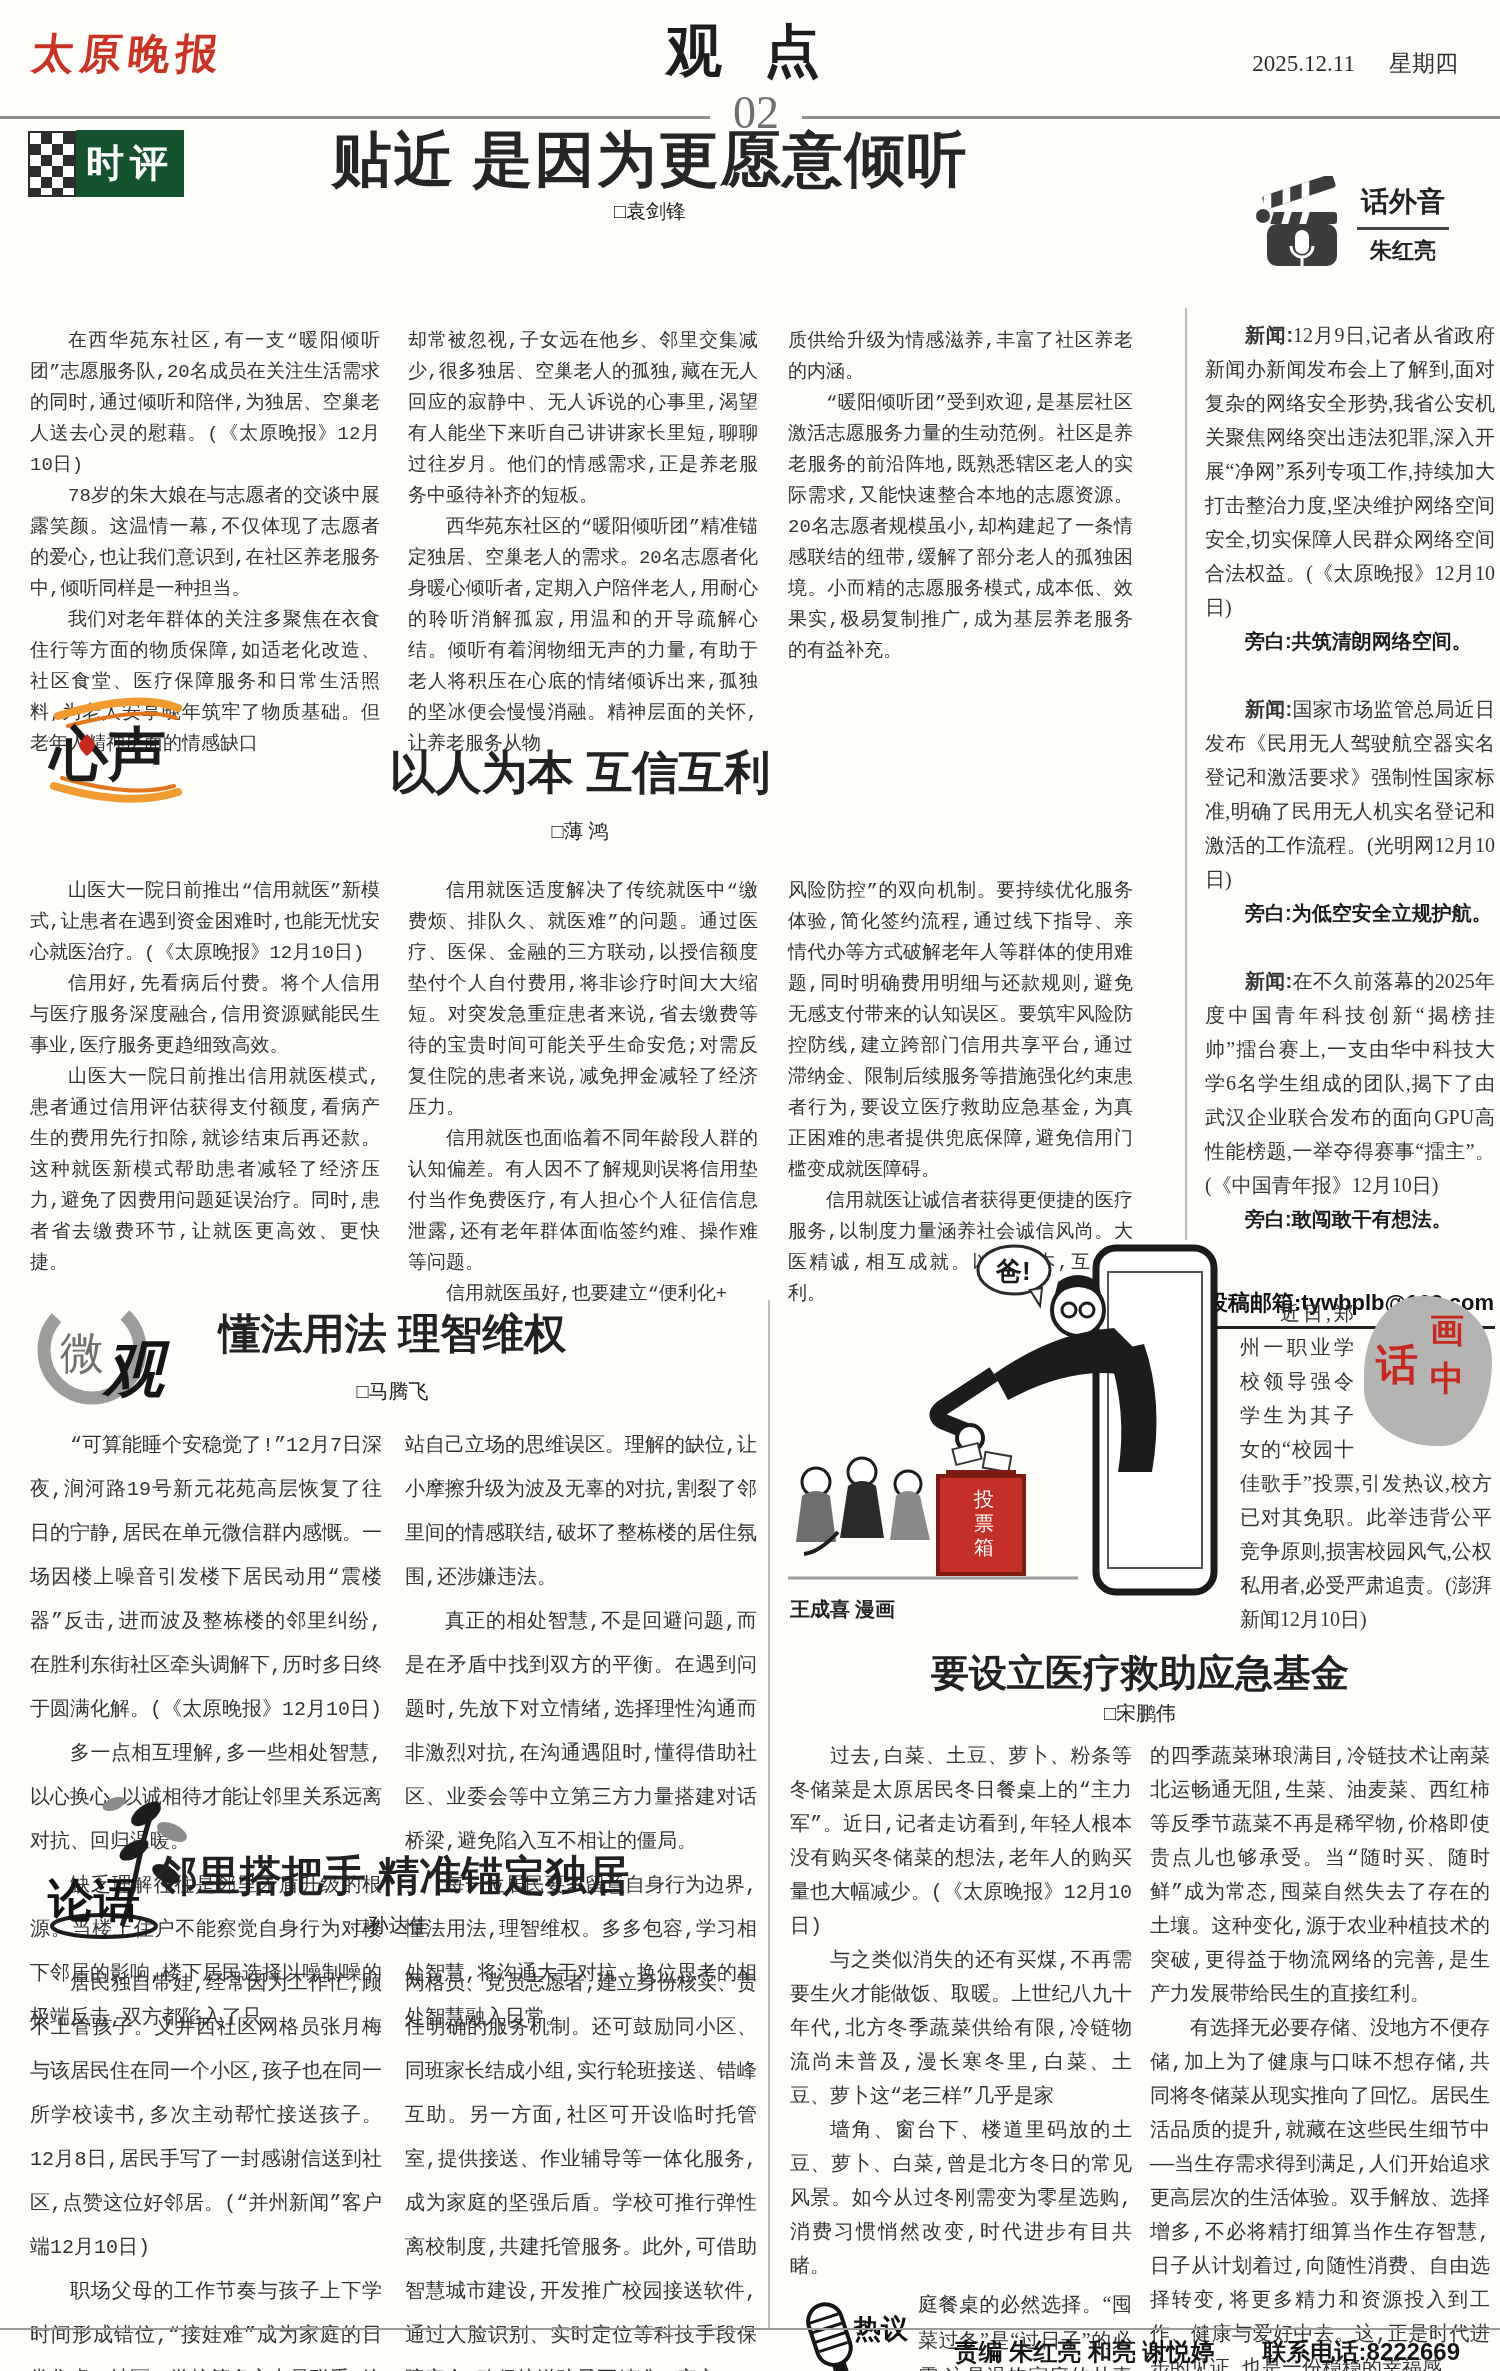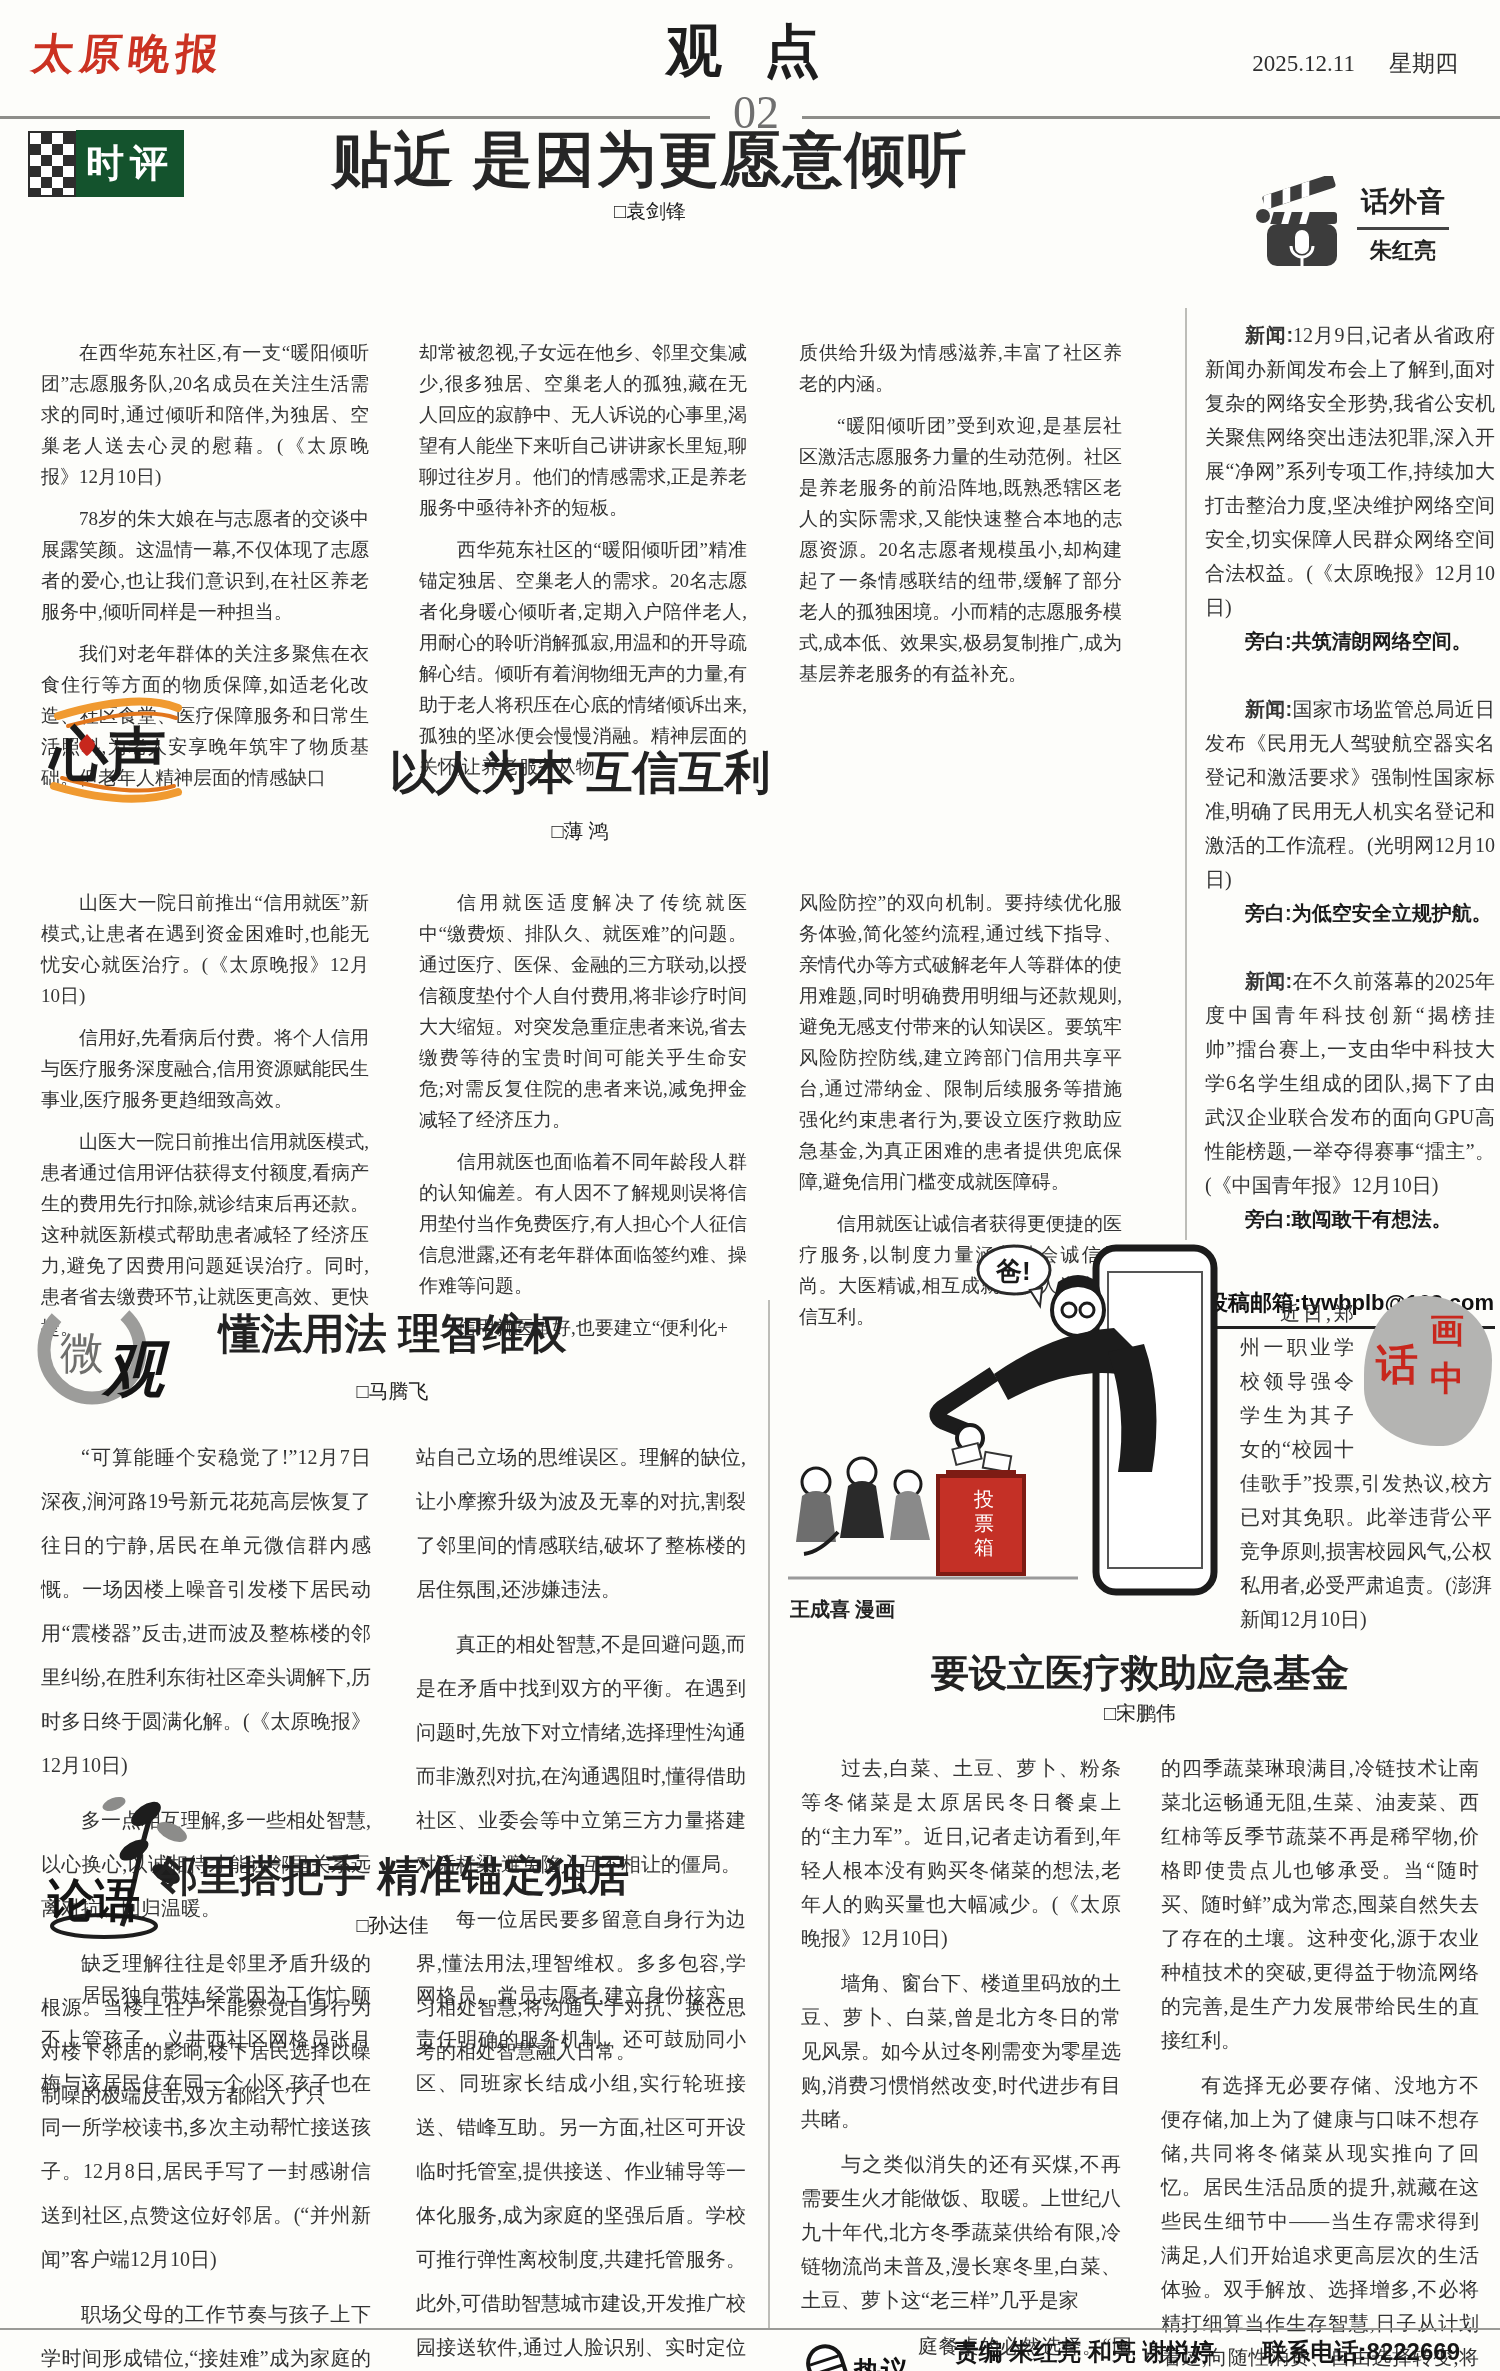--- a/index.html
+++ b/index.html
@@ -11,21 +11,21 @@
             letter-spacing:6px;transform:skewX(-6deg);font-family:"DejaVu Serif",serif;}
   .page-title{position:absolute;left:0;top:14px;width:1500px;text-align:center;font-size:56px;
               font-weight:bold;letter-spacing:14px;color:#1e1e1e;}
   .date-line{position:absolute;right:42px;top:48px;font-size:23px;color:#2e2e2e;}
   .date-line .gap{display:inline-block;width:34px;}
   .top-rule{position:absolute;left:0;top:116px;width:1500px;height:3px;background:#8e8e8a;}
   .page-number{position:absolute;left:710px;top:86px;width:80px;text-align:center;font-size:46px;
                color:#6f6f6f;background:#fdfdfa;padding:0 6px;}
   
   .col{position:absolute;text-align:justify;}
-  .col p{margin:11px;text-indent:2em;}
+  .col p{margin:0;text-indent:2em;font-family:Liberation Mono, monospace;}
   .col p.cont{text-indent:0;}
   .body-sm{font-size:19px;line-height:31px;color:#333;}
   .body-lg{font-size:20px;line-height:44px;color:#333;}
   
   .sp-badge{position:absolute;left:28px;top:130px;display:flex;align-items:center;}
   .sp-checker{width:44px;height:62px;background:
      repeating-conic-gradient(#2d2d2d 0 25%,#ffffff 0 50%) 0 0/22px 22px;border:2px solid #2d2d2d;}
   .sp-text{background:#14532d;color:#fff;font-size:38px;font-weight:bold;padding:8px 10px;
            letter-spacing:6px;}
   .headline1{position:absolute;left:165px;top:120px;width:970px;text-align:center;font-size:60px;
@@ -270,22 +270,22 @@
       <span class="c3">中</span>
     </div>
     <p>近日,郑州一职业学校领导强令学生为其子女的“校园十佳歌手”投票,引发热议,校方已对其免职。此举违背公平竞争原则,损害校园风气,公权私用者,必受严肃追责。(澎湃新闻12月10日)</p>
   </div>
 
   <div class="headline5 hei">要设立医疗救助应急基金</div>
   <div class="author" style="left:790px;top:1700px;width:700px;">□宋鹏伟</div>
 
   <div class="col body-lg" style="left:790px;top:1740px;width:342px;line-height:34px;">
     <p>过去,白菜、土豆、萝卜、粉条等冬储菜是太原居民冬日餐桌上的“主力军”。近日,记者走访看到,年轻人根本没有购买冬储菜的想法,老年人的购买量也大幅减少。(《太原晚报》12月10日)</p>
+    <p>与之类似消失的还有买煤,不再需要生火才能做饭、取暖。上世纪八九十年代,北方冬季蔬菜供给有限,冷链物流尚未普及,漫长寒冬里,白菜、土豆、萝卜这“老三样”几乎是家</p>
     <p>墙角、窗台下、楼道里码放的土豆、萝卜、白菜,曾是北方冬日的常见风景。如今从过冬刚需变为零星选购,消费习惯悄然改变,时代进步有目共睹。</p>
-    <p>与之类似消失的还有买煤,不再需要生火才能做饭、取暖。上世纪八九十年代,北方冬季蔬菜供给有限,冷链物流尚未普及,漫长寒冬里,白菜、土豆、萝卜这“老三样”几乎是家</p>
     <div class="wrap-row">
       <div class="mic">
         <svg width="118" height="160" viewBox="0 0 118 160">
           <g transform="rotate(-18 40 60)">
             <rect x="26" y="18" width="34" height="62" rx="17" fill="#fff" stroke="#161616" stroke-width="4"></rect>
             <line x1="28" y1="32" x2="58" y2="32" stroke="#161616" stroke-width="3"></line>
             <line x1="27" y1="42" x2="59" y2="42" stroke="#161616" stroke-width="3"></line>
             <line x1="27" y1="52" x2="59" y2="52" stroke="#161616" stroke-width="3"></line>
             <line x1="28" y1="62" x2="58" y2="62" stroke="#161616" stroke-width="3"></line>
             <rect x="36" y="80" width="14" height="14" fill="#161616"></rect>

